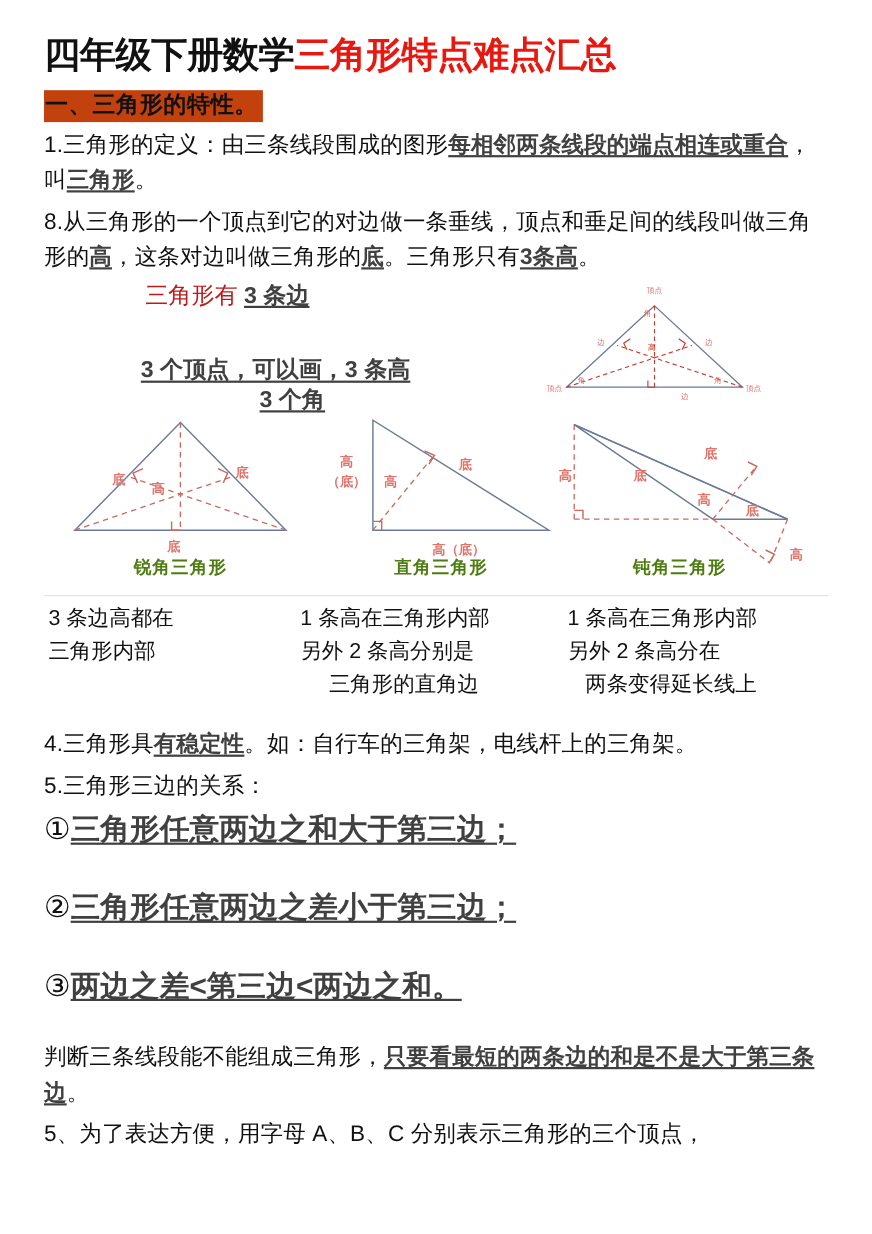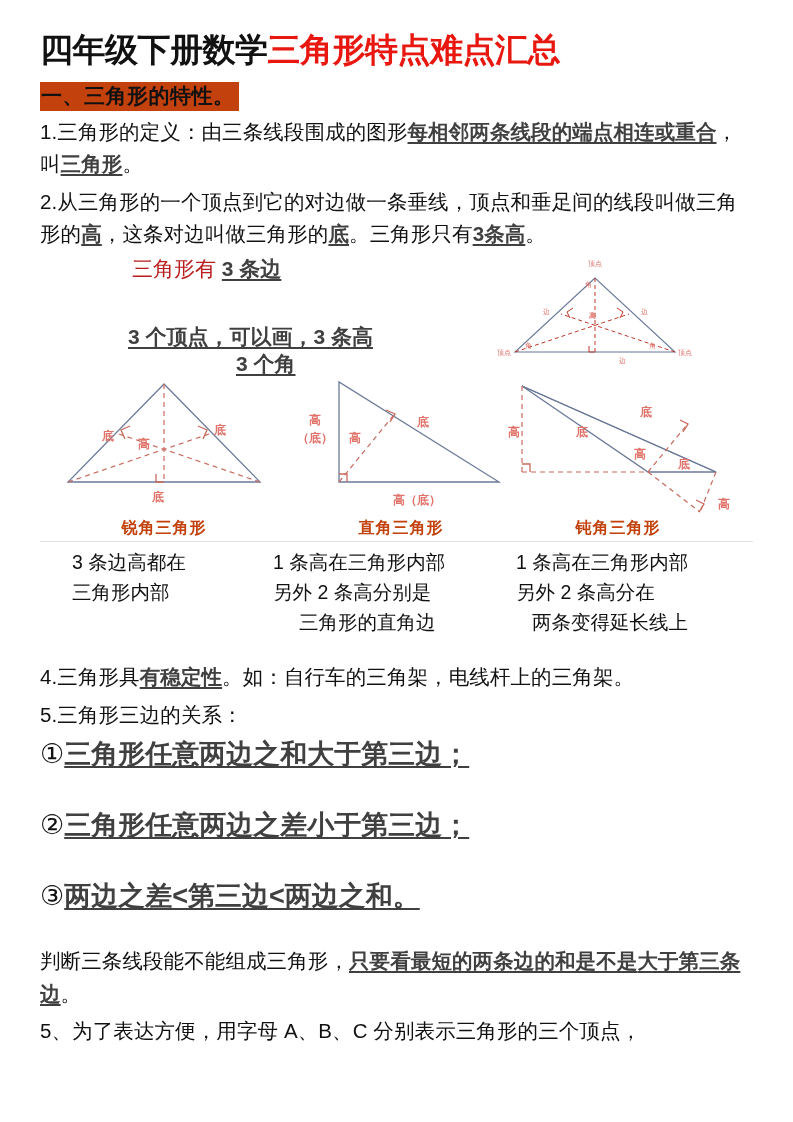--- a/index.html
+++ b/index.html
@@ -99,26 +99,26 @@
     position: absolute;
     top: 0;
     width: 236px;
     height: 175px;
   }
   .fig-cell.c1 { left: 6px; }
   .fig-cell.c2 { left: 243px; }
   .fig-cell.c3 { left: 460px; }
   .fig-caption {
     position: absolute;
-    bottom: 0;
+    bottom: 12px;
     width: 100%;
     text-align: center;
     font-size: 16px;
     font-weight: 700;
-    color: #c2410c;
+    color: #4d7c0f;
     letter-spacing: 1px;
   }
   .divider {
     height: 1px;
     background: #e2e2e2;
     margin: 2px 0 0 0;
   }
 
   
   .cols {
@@ -127,21 +127,21 @@
     margin-top: 6px;
   }
   .col {
     position: absolute;
     top: 0;
     font-size: 19.5px;
     line-height: 1.52;
     color: #111111;
     white-space: nowrap;
   }
-  .col.k1 { left: 4px; margin-left: 28px; }
+  .col.k1 { left: 4px; }
   .col.k2 { left: 233px; }
   .col.k3 { left: 476px; }
   .col .indent1 { padding-left: 26px; }
   .col .indent2 { padding-left: 16px; }
 
   
   .item {
     font-size: 27px;
     line-height: 1.62;
     margin-top: 2px;
@@ -160,21 +160,21 @@
   <h1 class="title">
     <span class="black">四年级下册数学</span><span class="red">三角形特点难点汇总</span>
   </h1>
 
   <div class="sec-head-wrap">
     <span class="sec-head">一、三角形的特性。</span>
   </div>
 
   <p class="para"><span>1.三角形的定义：由三条线段围成的图形</span><span class="ru">每相邻两条线段的端点相连或重合</span><span>，叫</span><span class="ru">三角形</span><span>。</span></p>
 
-  <p class="para"><span>2.从三角形的一个顶点到它的对边做一条垂线，顶点和垂足间的线</span><span>段叫做三角形的</span><span class="ru">高</span><span>，这条对边叫做三角形的</span><span class="ru">底</span><span>。三角形只有</span><span class="ru">3条高</span><span>。</span></p>
+  <p class="para"><span>8.从三角形的一个顶点到它的对边做一条垂线，顶点和垂足间的线</span><span>段叫做三角形的</span><span class="ru">高</span><span>，这条对边叫做三角形的</span><span class="ru">底</span><span>。三角形只有</span><span class="ru">3条高</span><span>。</span></p>
 
   <div class="callouts">
     <div class="co-line co-1"><span class="co-black">三角形有</span> <span class="ru">3 条边</span></div>
     <div class="co-line co-2"><span class="ru">3 个角</span></div>
     <div class="co-line co-3"><span class="ru">3 个顶点，可以画，3 条高</span></div>
 
     <div class="fig-small">
       <svg viewBox="0 0 212 112" width="212" height="112">
 
         <polygon points="106,22 26,96 186,96" fill="none" stroke="#6b7a99" stroke-width="1.1"></polygon>

